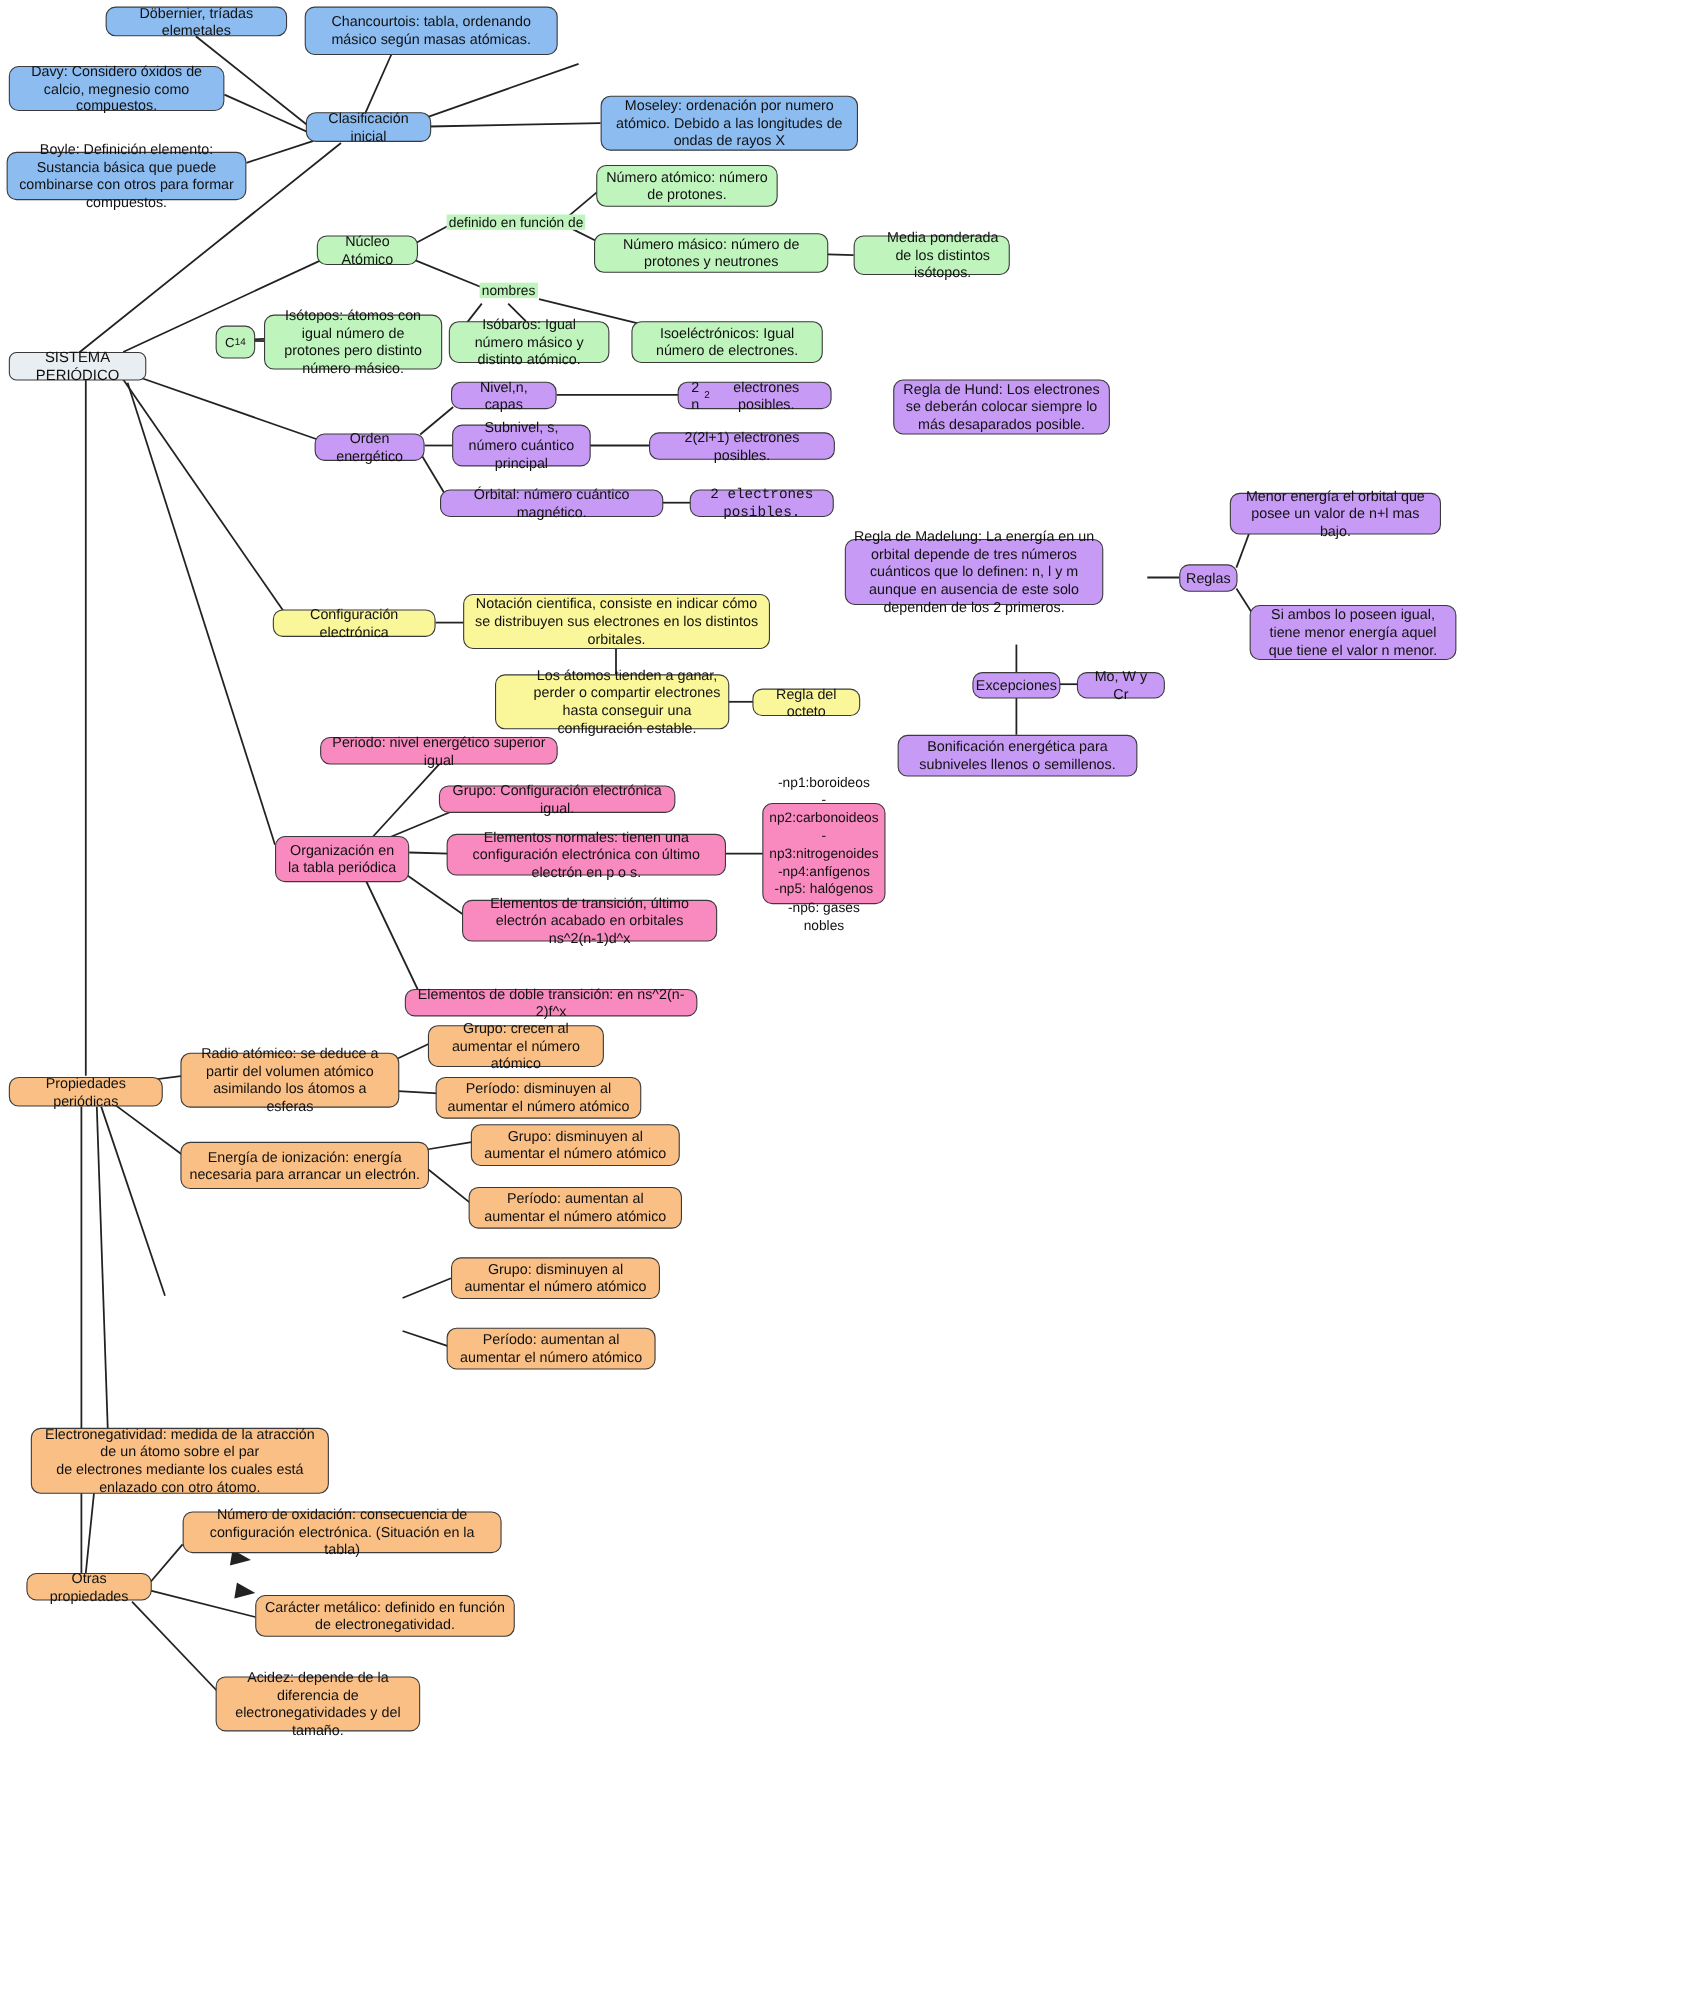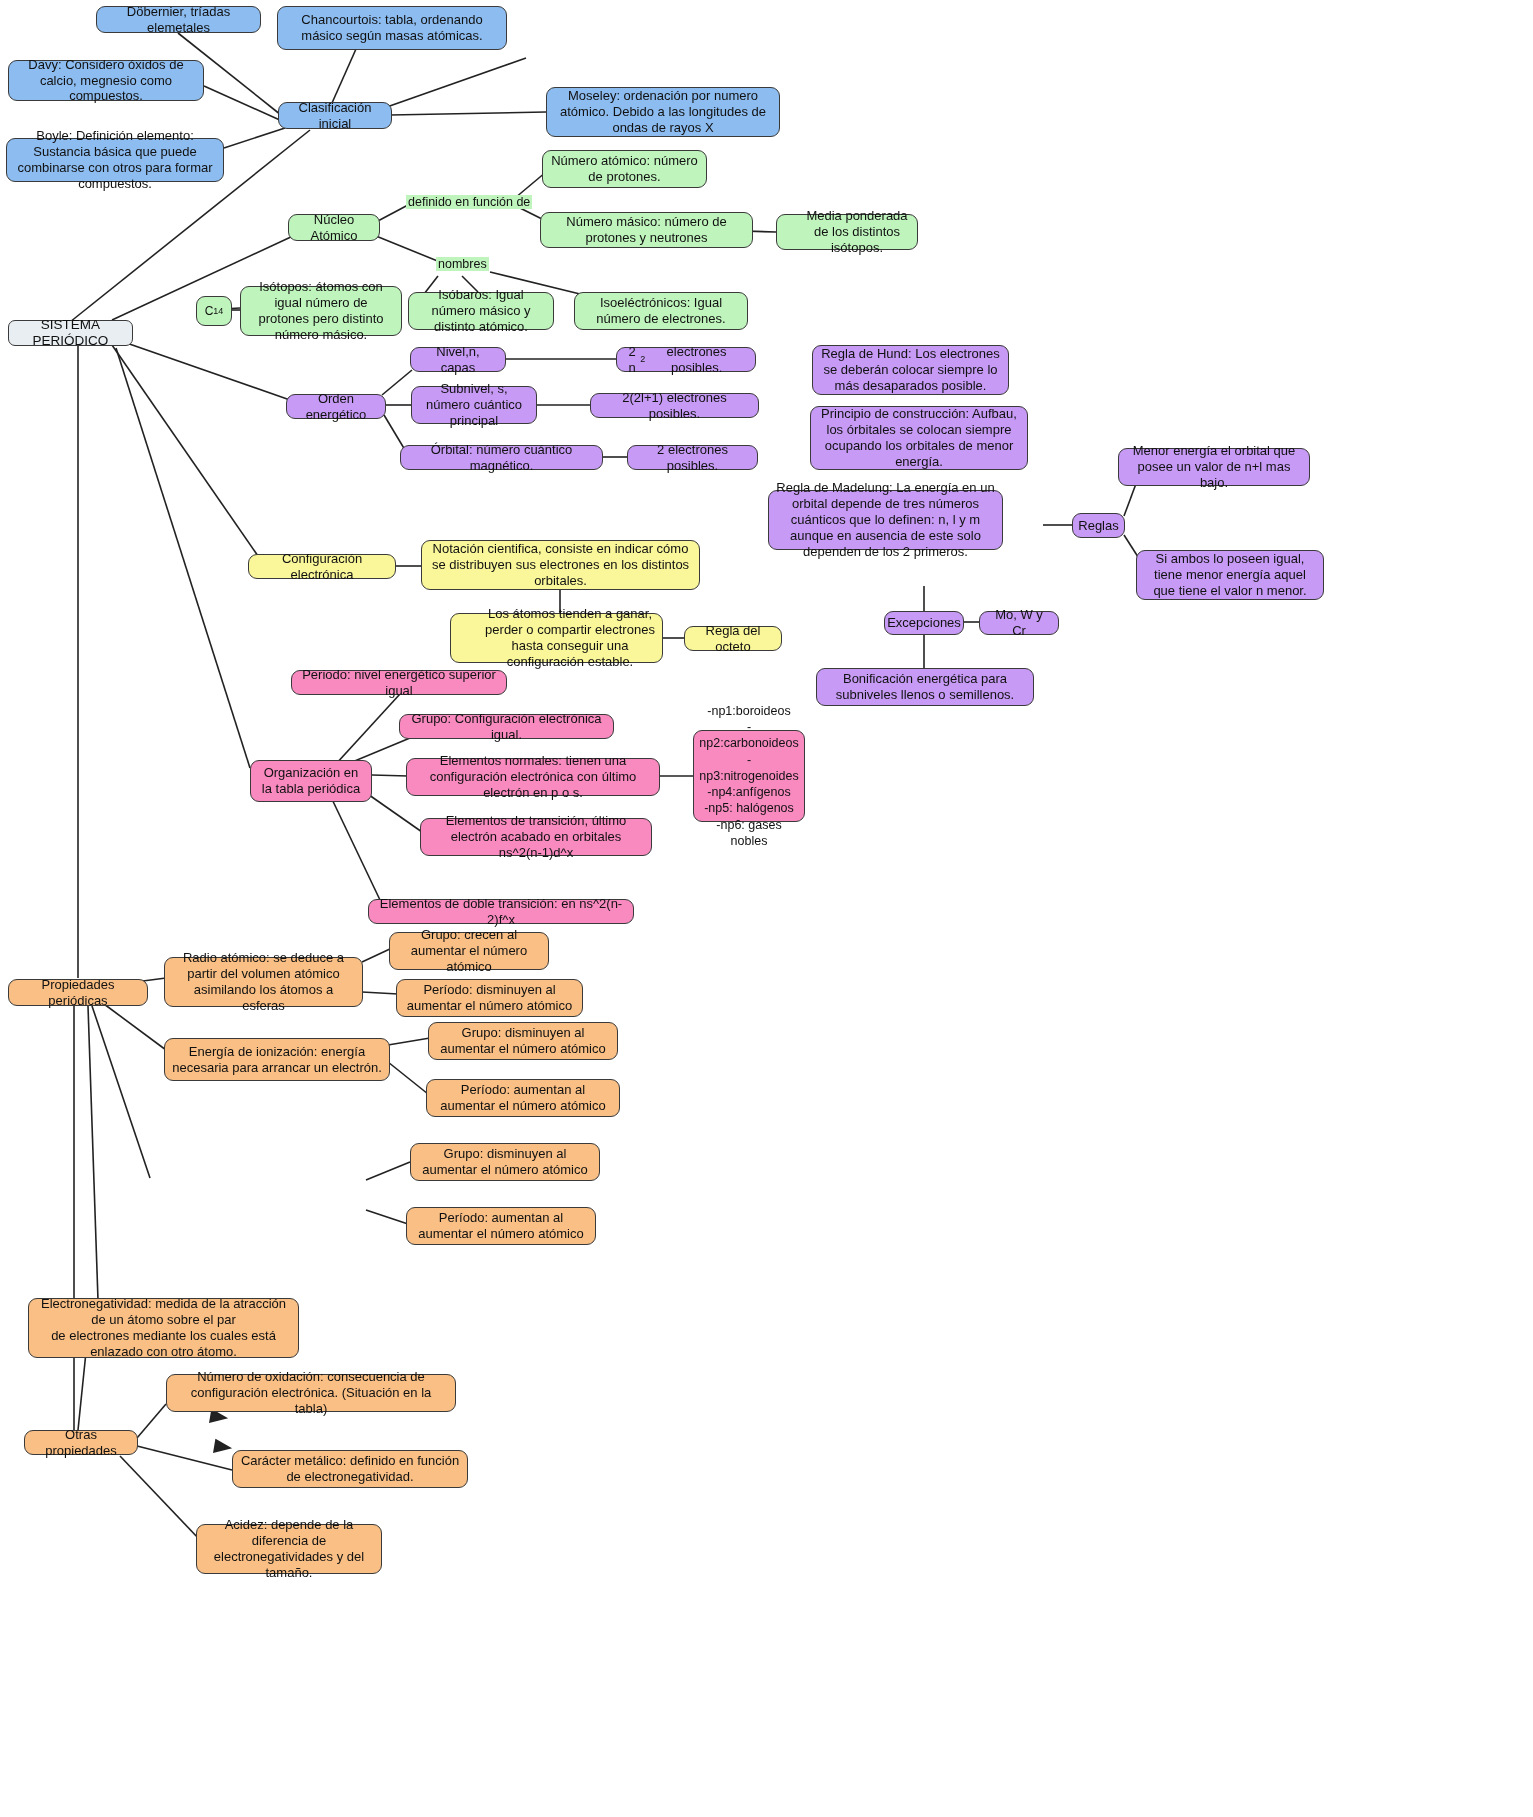--- a/index.html
+++ b/index.html
@@ -151,24 +151,23 @@
   <div class="node green" style="left:574px;top:292px;width:174px;height:38px;">Isoeléctrónicos: Igual número de electrones.</div>
 
   <div class="node purple" style="left:410px;top:347px;width:96px;height:25px;">Nivel,n, capas</div>
   <div class="node purple" style="left:616px;top:347px;width:140px;height:25px;">
     <span>2 n</span><sup>2</sup><span> electrones posibles.</span>
   </div>
   <div class="node purple" style="left:286px;top:394px;width:100px;height:25px;">Orden energético</div>
   <div class="node purple" style="left:411px;top:386px;width:126px;height:38px;">Subnivel, s, número cuántico principal</div>
   <div class="node purple" style="left:590px;top:393px;width:169px;height:25px;">2(2l+1) electrones posibles.</div>
   <div class="node purple" style="left:400px;top:445px;width:203px;height:25px;">Órbital: número cuántico magnético.</div>
-  <div class="node purple" style="left:627px;top:445px;width:131px;height:25px;">2 electrones posibles.</div>
+  <div class="node purple" style="left:627px;top:445px;width:131px;height:25px;font-family:Liberation Mono, monospace;">2 electrones posibles.</div>
 
   <div class="node purple" style="left:812px;top:345px;width:197px;height:50px;">Regla de Hund: Los electrones se deberán colocar siempre lo más desaparados posible.</div>
-  <div class="node purple" style="left:810px;top:406px;width:218px;height:64px;">Principio de construcción: Aufbau, los órbitales se colocan siempre ocupando los orbitales de menor energía.</div>
   <div class="node purple" style="left:768px;top:490px;width:235px;height:60px;">Regla  de Madelung: La energía en un orbital depende de tres números cuánticos que lo definen: n, l y m aunque en ausencia de este solo dependen de los 2 primeros.</div>
   <div class="node purple" style="left:1072px;top:513px;width:53px;height:25px;">Reglas</div>
   <div class="node purple" style="left:1118px;top:448px;width:192px;height:38px;">Menor energía el orbital que posee un valor de n+l mas bajo.</div>
   <div class="node purple" style="left:1136px;top:550px;width:188px;height:50px;">Si ambos lo poseen igual,  tiene menor energía aquel que tiene el valor n menor.</div>
   <div class="node purple" style="left:884px;top:611px;width:80px;height:24px;">Excepciones</div>
   <div class="node purple" style="left:979px;top:611px;width:80px;height:24px;">Mo, W y Cr</div>
   <div class="node purple" style="left:816px;top:668px;width:218px;height:38px;">Bonificación energética para subniveles llenos o semillenos.</div>
 
   <div class="node yellow" style="left:248px;top:554px;width:148px;height:25px;">Configuración electrónica</div>
   <div class="node yellow" style="left:421px;top:540px;width:279px;height:50px;">Notación cientifica, consiste en indicar cómo se distribuyen sus electrones en los distintos orbitales.</div>

